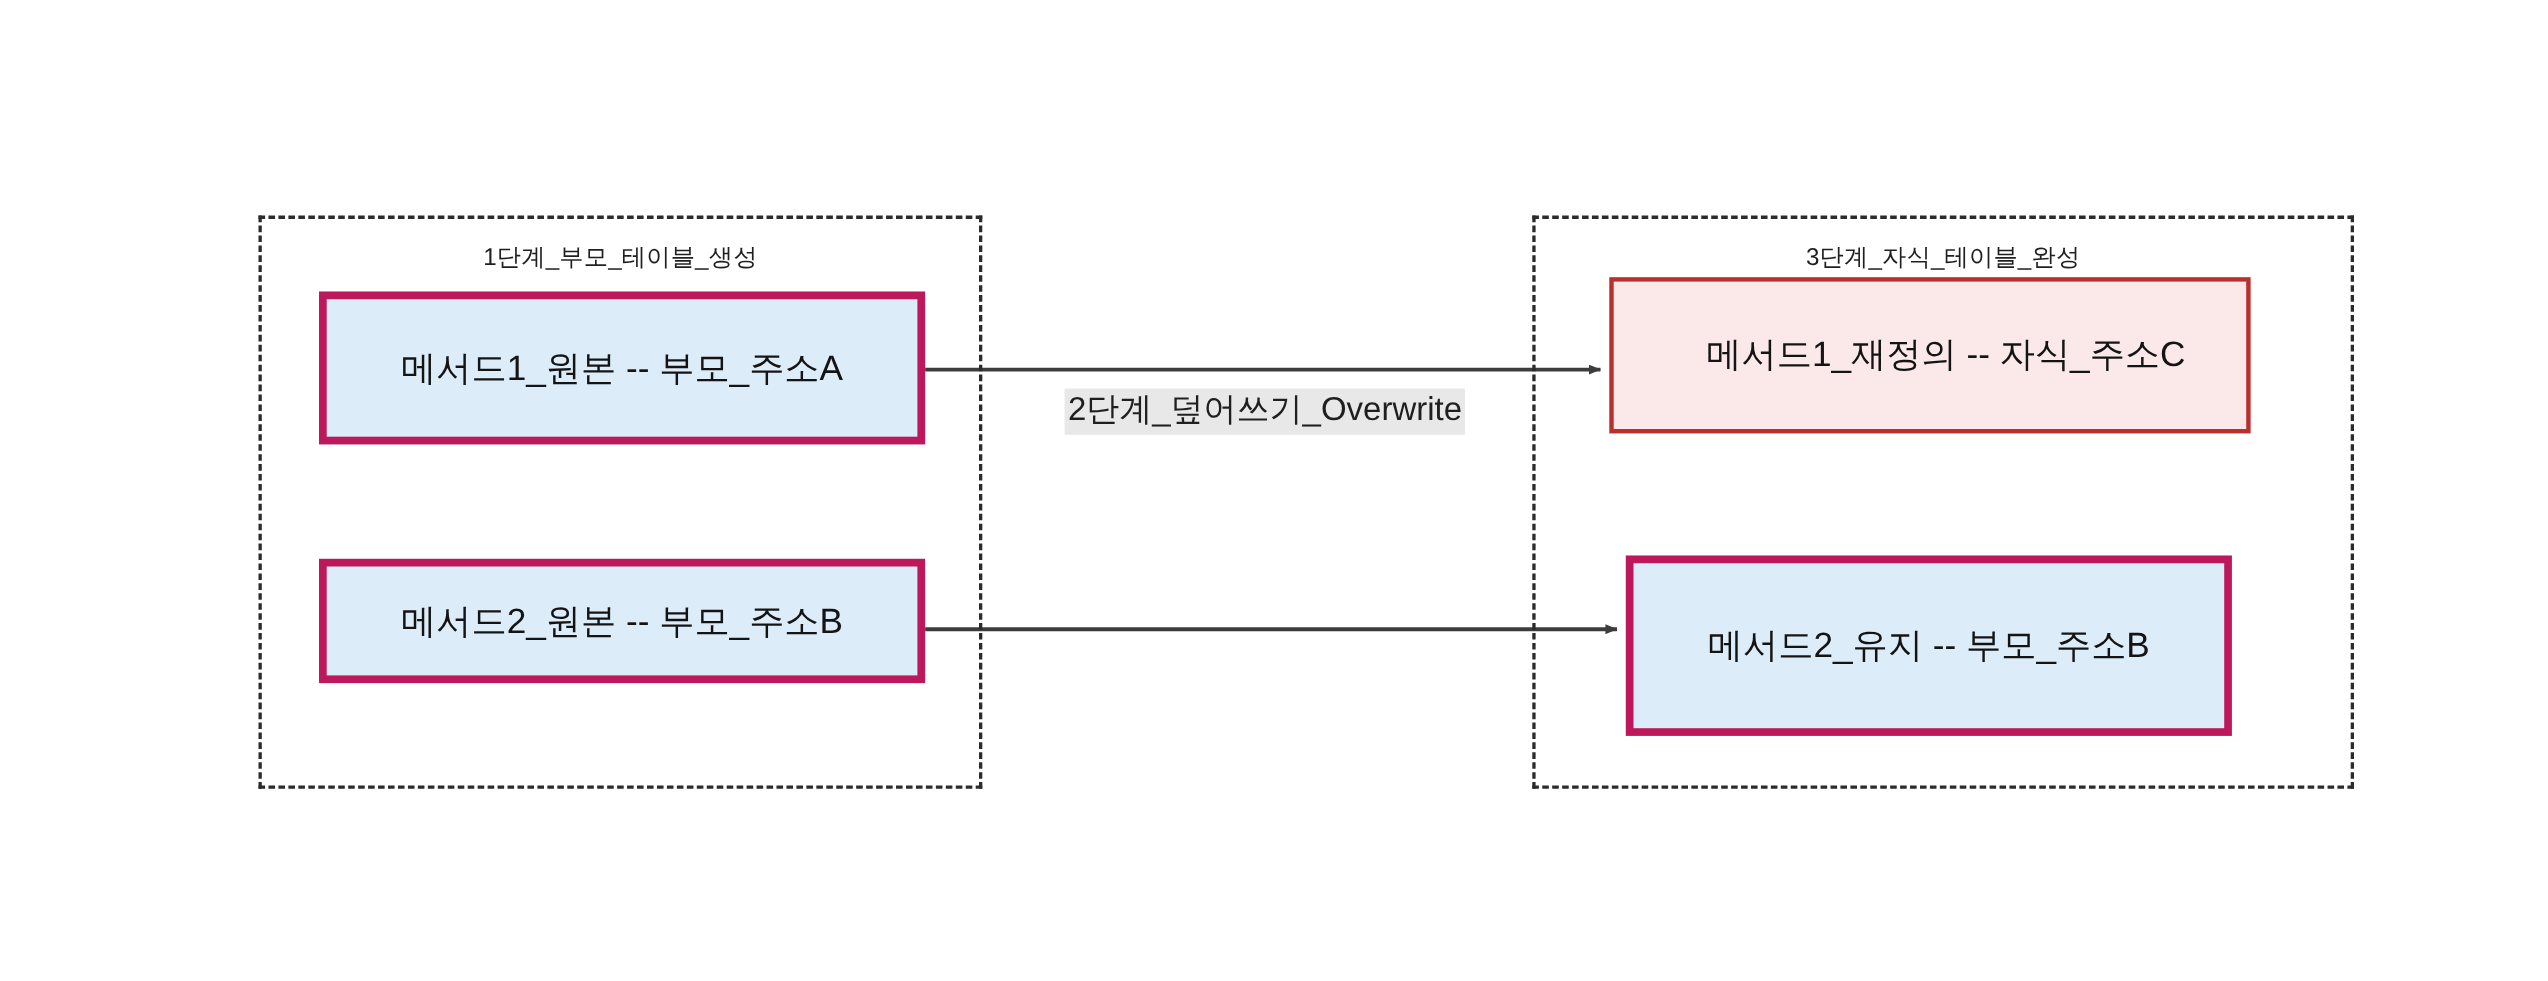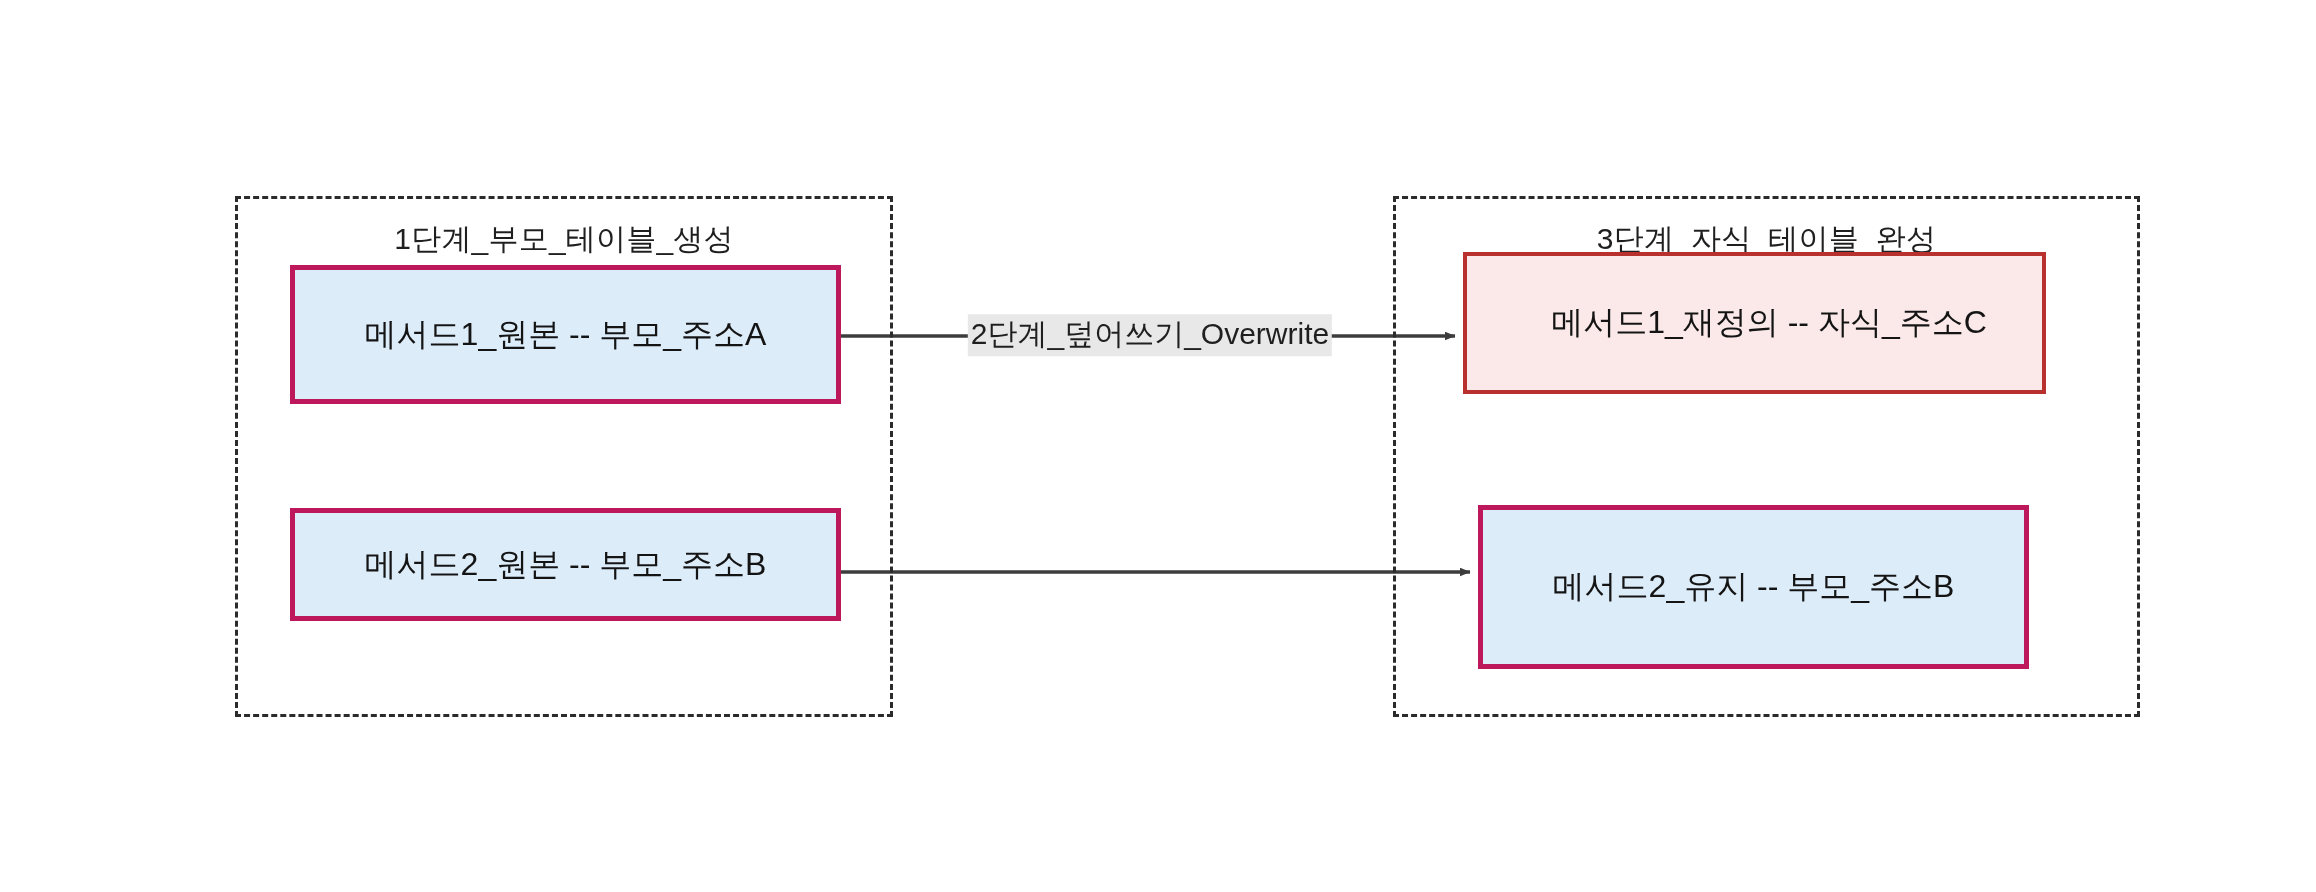--- a/index.html
+++ b/index.html
@@ -25,41 +25,41 @@
     border: 3px dashed #2b2b2b;
     box-sizing: border-box;
     background: transparent;
   }
   .group-title {
     position: absolute;
     top: 20px;
     left: 0;
     right: 0;
     text-align: center;
-    font-size: 30px;
+    font-size: 22px;
     color: #1f1f1f;
     letter-spacing: 0.2px;
     white-space: nowrap;
   }
 
   
   .node {
     position: absolute;
     box-sizing: border-box;
     display: flex;
     align-items: center;
     justify-content: center;
     font-size: 32px;
     color: #141414;
     white-space: nowrap;
     text-align: center;
   }
   .node.blue {
     background: #ddecf9;
-    border: 5px solid #be185d;
+    border: 7px solid #be185d;
   }
   .node.red {
     background: #fbe9e9;
     border: 4px solid #b8312f;
   }
 
   
   .edge-svg {
     position: absolute;
     left: 0;
@@ -70,20 +70,21 @@
   }
   .edge-label {
     position: absolute;
     background: #e8e8e8;
     color: #1f1f1f;
     font-size: 30px;
     white-space: nowrap;
     padding: 4px 3px 6px 3px;
     line-height: 1.05;
     transform: translate(-50%, -50%);
+    margin-top: 39px;
   }
 </style>
 </head>
 <body>
 
 <div id="canvas">
 
   <svg class="edge-svg" viewBox="0 0 2316 892" xmlns="http://www.w3.org/2000/svg">
     <defs>
       <marker id="arrowhead" markerWidth="11" markerHeight="9" refX="10.5" refY="4.5" orient="auto" markerUnits="userSpaceOnUse">

